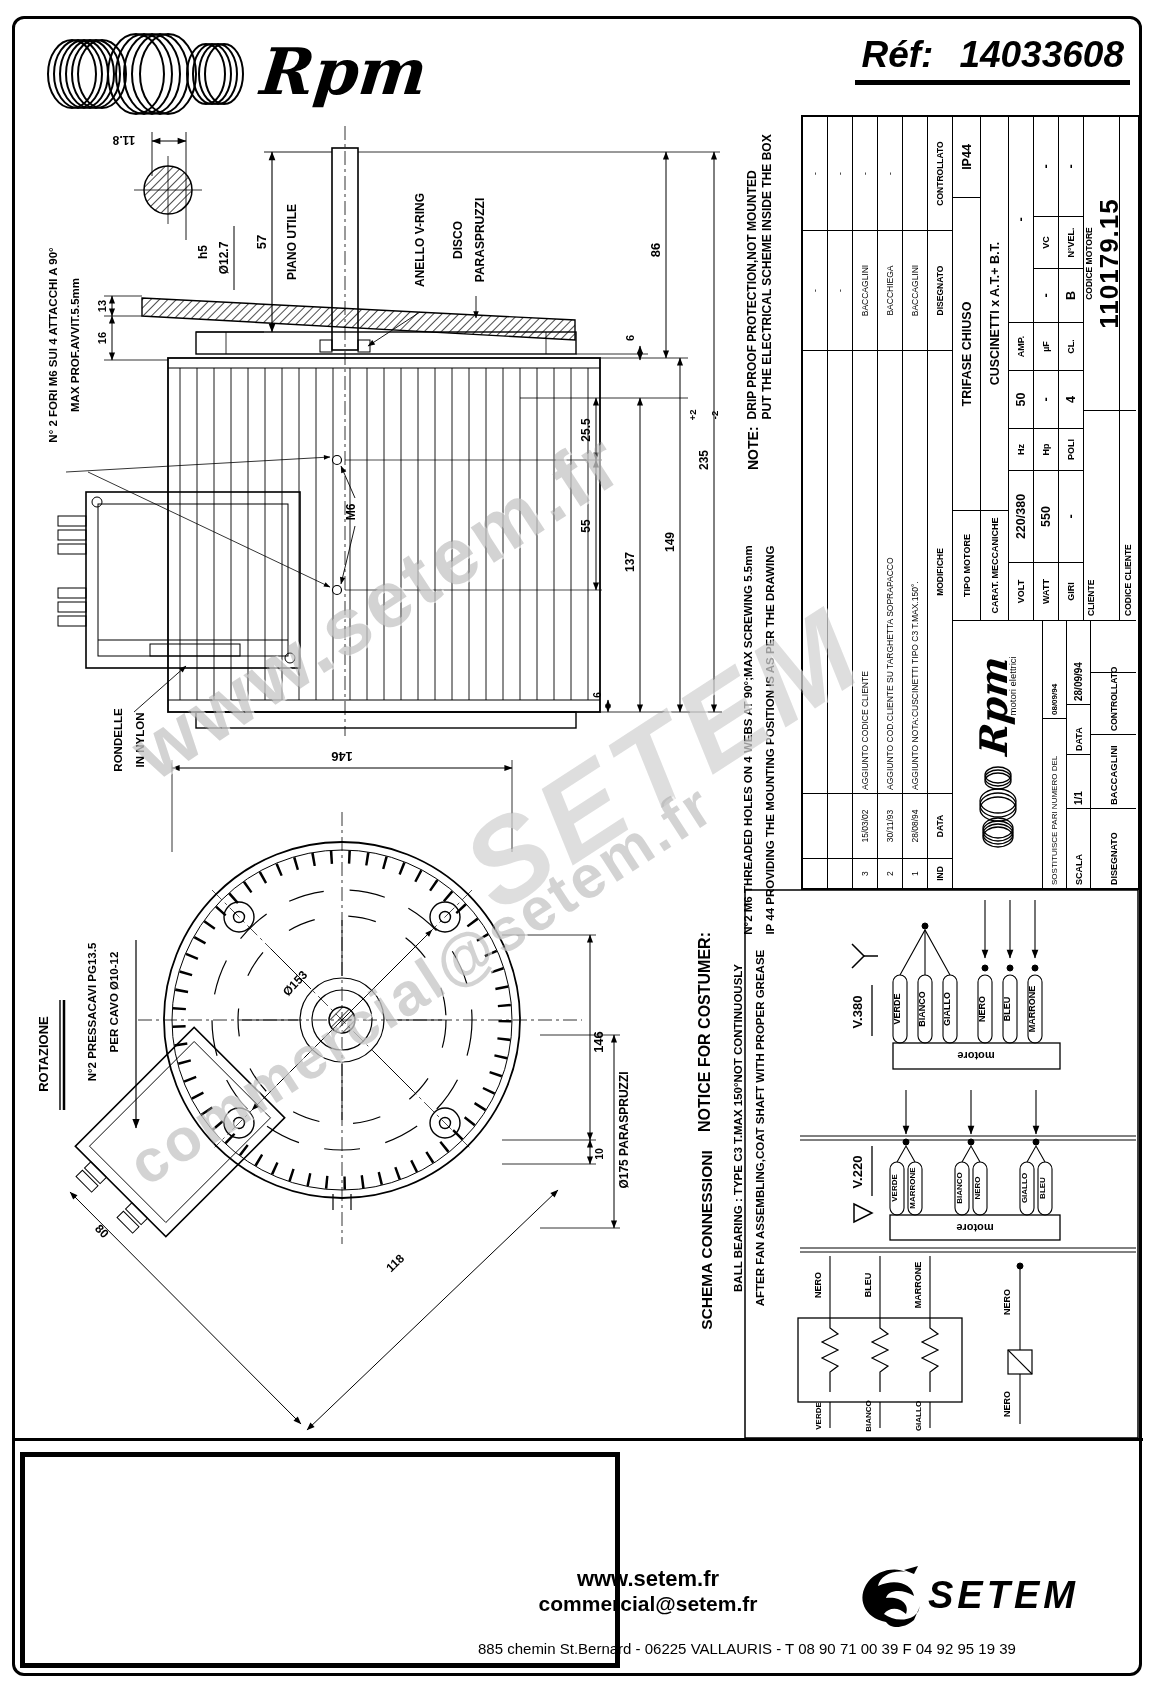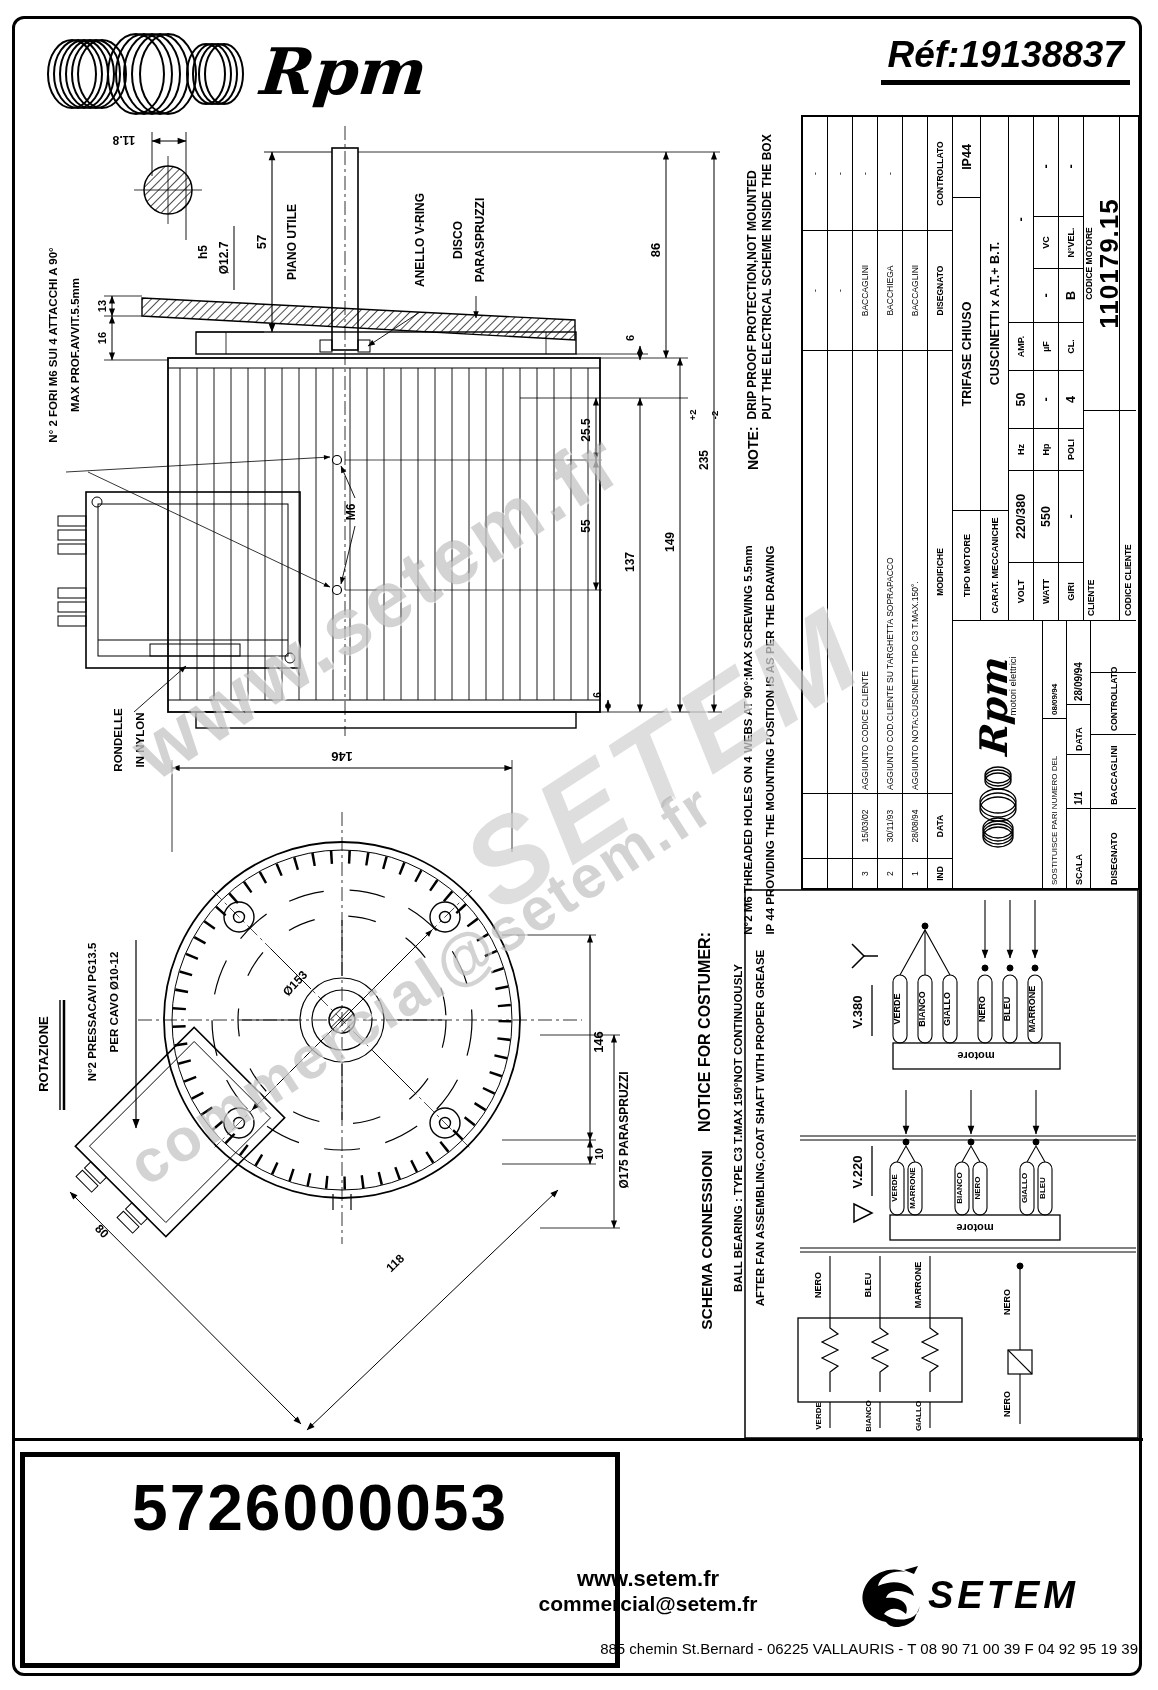--- a/index.html
+++ b/index.html
@@ -3,21 +3,21 @@
 <meta charset="utf-8">
 <style>
   html,body{margin:0;padding:0;background:#e8e8e8;font-family:"Liberation Sans",sans-serif;}
   .page{position:relative;width:1158px;height:1690px;background:#fff;overflow:hidden;}
   .frame{position:absolute;left:12px;top:16px;width:1124px;height:1654px;border:3px solid #000;border-radius:12px;}
   .sep{position:absolute;left:13px;top:1438px;width:1130px;height:3px;background:#000;}
   svg text{font-family:"Liberation Sans",sans-serif;fill:#000;stroke:none;}
   .hdr-logo{position:absolute;left:34px;top:22px;display:flex;align-items:center;}
   .rpm-script{font-family:"DejaVu Serif",serif;font-style:italic;font-weight:bold;font-size:64px;transform:skewX(-6deg);margin-left:12px;line-height:1;}
   .ref-box{position:absolute;right:28px;top:34px;border-bottom:5px solid #000;padding:0 6px 4px 6px;font-size:37px;font-weight:bold;font-style:italic;white-space:nowrap;}
-  .ref-box .lab{}
+  .ref-box .lab{margin-right:26px;}
   
   .tb{position:absolute;left:745px;top:890px;width:775px;height:395px;transform:rotate(-90deg);transform-origin:0 0;}
   .tb-note{position:absolute;left:420px;top:0;width:355px;display:flex;font-weight:bold;}
   .tb-note .nlab{font-size:14px;margin-right:7px;}
   .tb-note .nlines{font-size:12px;line-height:15px;}
   .tb-table{position:absolute;left:0;top:56px;width:771px;height:335px;border:2.5px solid #000;background:transparent;}
   .rev{position:absolute;left:0;top:0;width:771px;height:150px;}
   .rev-row{display:flex;height:25px;box-sizing:border-box;border-bottom:1px solid #000;}
   .rev-row>div{box-sizing:border-box;border-right:1px solid #000;font-size:8.5px;display:flex;align-items:center;padding:0 3px;overflow:hidden;white-space:nowrap;}
   .rev-row>div:last-child{border-right:none;}
@@ -42,21 +42,21 @@
   .lbl{font-size:9px;font-weight:bold;}
   .val{font-size:12.5px;font-weight:bold;}
   .big-code{font-size:26px;font-weight:bold;letter-spacing:1px;}
   
   .code-box{position:absolute;left:20px;top:1452px;width:600px;height:216px;border:5px solid #000;box-sizing:border-box;background:#fff;}
   .code-box .clab{font-size:31px;font-weight:bold;margin:8px 0 0 14px;}
   .code-box .cval{font-size:64px;font-weight:bold;text-align:center;letter-spacing:2px;margin-top:14px;}
   .site{position:absolute;left:468px;top:1566px;width:360px;text-align:center;font-weight:bold;}
   .site .w{font-size:22px;}
   .site .e{font-size:21px;}
-  .addr{position:absolute;left:478px;top:1640px;width:660px;text-align:right;font-size:15px;}
+  .addr{position:absolute;left:478px;top:1640px;width:660px;text-align:left;font-size:15px;}
   
   .wm{position:absolute;left:0;top:0;width:1158px;height:1690px;pointer-events:none;}
   .wm span{position:absolute;font-weight:bold;color:rgba(150,150,150,.42);text-shadow:2px 2px 0 rgba(255,255,255,.6);white-space:nowrap;}
   .wm .w1{left:95px;top:560px;font-size:80px;letter-spacing:4px;transform:rotate(-33deg);}
   .wm .w2{left:440px;top:690px;font-size:118px;font-style:italic;letter-spacing:8px;transform:rotate(-33deg);color:rgba(160,160,160,.35);}
   .wm .w3{left:80px;top:950px;font-size:60px;letter-spacing:3px;transform:rotate(-33deg);}
 </style>
 </head>
 <body>
 
@@ -79,21 +79,21 @@
           <ellipse cx="134" cy="52" rx="28" ry="40"></ellipse>
         <ellipse cx="172" cy="52" rx="19" ry="30"></ellipse>
           <ellipse cx="178" cy="52" rx="19" ry="30"></ellipse>
           <ellipse cx="184" cy="52" rx="19" ry="30"></ellipse>
           <ellipse cx="190" cy="52" rx="19" ry="30"></ellipse>
       </g>
     </svg>
     <span class="rpm-script">Rpm</span>
   </div>
   <div class="ref-box">
-    <span class="lab">Réf:</span><span>19138837</span>
+    <span class="lab">Réf:</span><span>14033608</span>
   </div>
 
   <svg width="1158" height="1690" viewBox="0 0 1158 1690" style="position:absolute;left:0;top:0">
     <defs>
       <marker id="arr" viewBox="0 0 10 10" refX="9.5" refY="5" markerWidth="11" markerHeight="8" orient="auto-start-reverse">
           <path d="M0,1.2 L10,5 L0,8.8 z" fill="#000"></path>
         </marker>
       <pattern id="hatch" width="6" height="6" patternUnits="userSpaceOnUse" patternTransform="rotate(45)">
           <line x1="0" y1="0" x2="0" y2="6" stroke="#000" stroke-width="1.4"></line>
         </pattern>
@@ -560,21 +560,20 @@
             <div style="flex:1"></div>
           </div>
         </div>
       </div>
     </div>
   </div>
 
   <div class="sep"></div>
 
   <div class="code-box">
-    <div class="cval">5726000053</div>
   </div>
   <div class="site">
     <div class="w">www.setem.fr</div>
     <div class="e">commercial@setem.fr</div>
   </div>
   <svg width="300" height="78" viewBox="0 0 300 78" style="position:absolute;left:848px;top:1556px">
     <path d="M38,66 C16,62 8,42 20,26 C28,15 46,10 58,16 C44,14 32,20 30,30 C48,22 64,28 66,40 C54,32 40,34 38,42 C52,40 62,48 58,58 C50,50 40,52 36,58 C44,64 56,66 66,60 L70,56 72,50 66,64 C54,74 42,72 38,66 z M56,14 L70,10 66,18 z" fill="#000"></path>
     <text x="80" y="52" font-size="38" font-style="italic" font-weight="bold" letter-spacing="4" fill="#fff" stroke="#000" stroke-width="1.4">SETEM</text>
   </svg>
   <div class="addr">885 chemin St.Bernard  -  06225 VALLAURIS  -  T 08 90 71 00 39   F 04 92 95 19 39</div>

